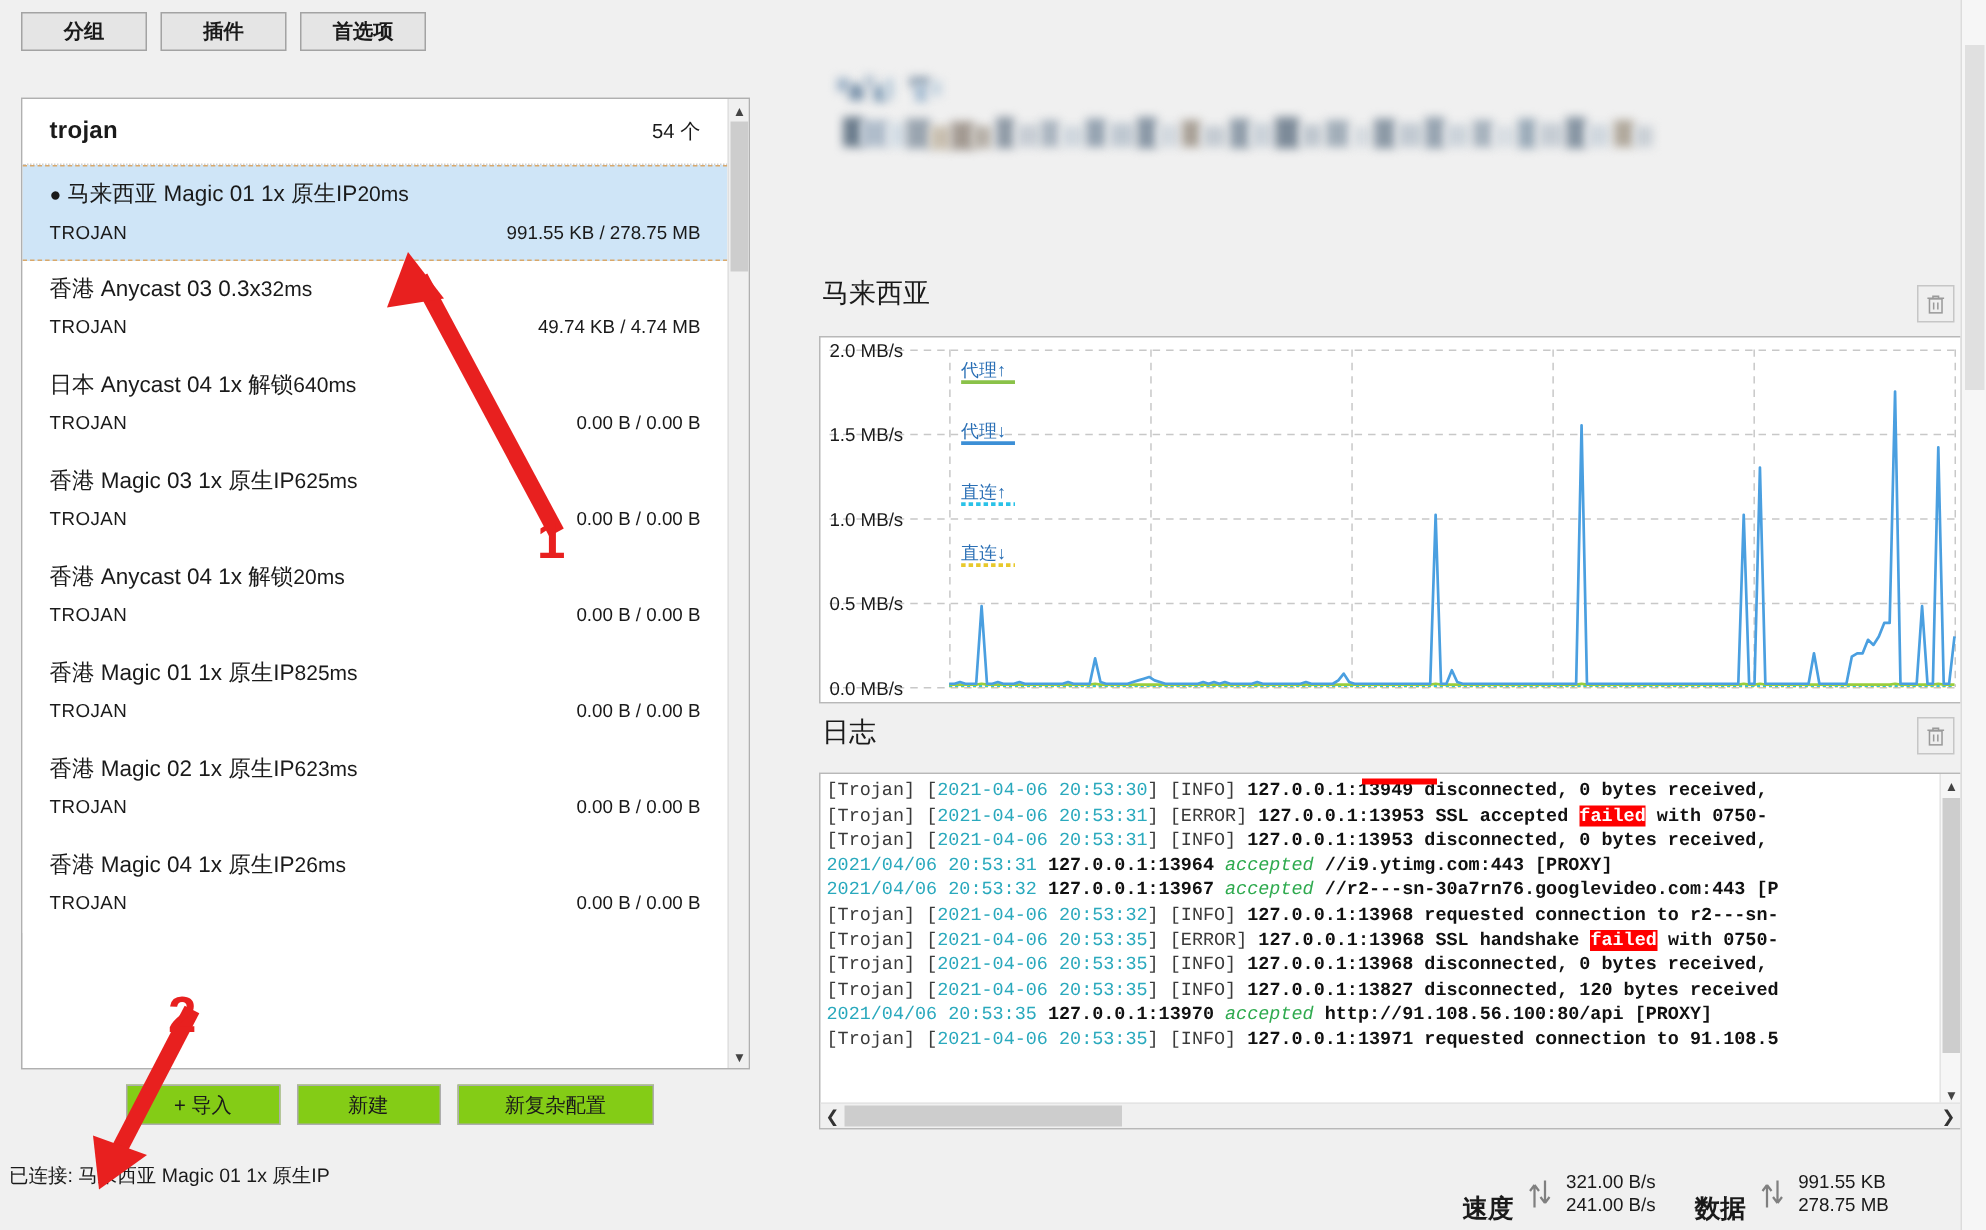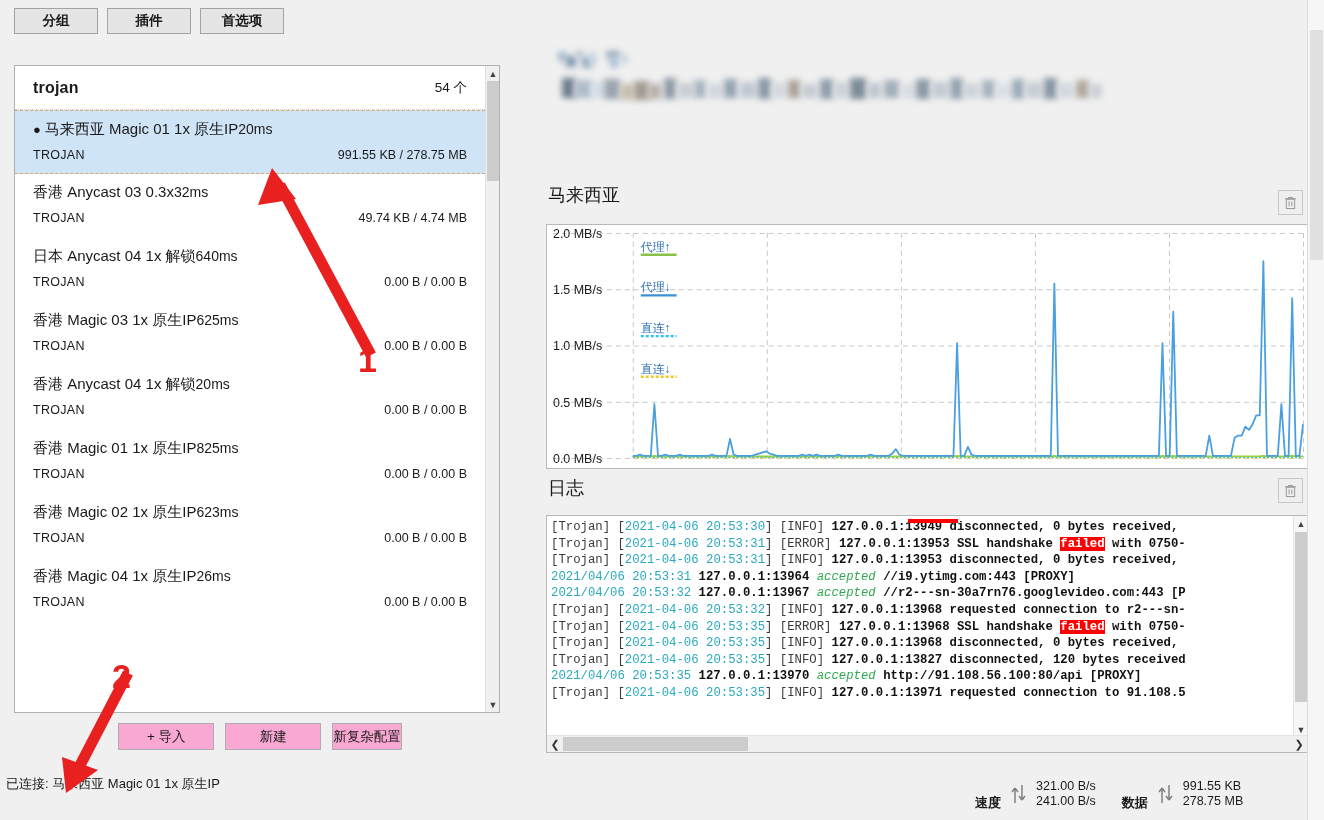--- a/index.html
+++ b/index.html
@@ -96,23 +96,23 @@
     color:#444; font-size:9px; cursor:default;
   }
   #list-thumb {
     position:absolute; top:15px; left:1px; width:12px; height:100px;
     background:#cdcdcd;
   }
 
   
   #listbtns { margin-top:10px; display:flex; gap:11px; justify-content:center; padding-left:6px;}
   .lbtn {
-    height:27px; background:#f9a8d4; border:1px solid #adadad;
+    height:27px; background:#84cc16; border:1px solid #adadad;
     display:flex; align-items:center; justify-content:center;
-    padding:0 0; font-size:13.5px; color:#1a1a1a; cursor:default;
+    padding:0 31px; font-size:13.5px; color:#1a1a1a; cursor:default;
     gap:6px;
   }
   .lbtn.wide { min-width:96px; }
 
   #connected-status {
     position:absolute; left:6px; top:775px;
     font-size:13px; color:#1a1a1a;
   }
 
   
@@ -171,21 +171,21 @@
     background:#f0f0f0; border-top:1px solid #e4e4e4;
     display:flex; align-items:center;
   }
   #log-hthumb { position:absolute; left:16px; top:1px; width:185px; height:14px; background:#cdcdcd; }
   .hs-arrow { width:16px; height:17px; display:flex; align-items:center; justify-content:center;
     font-size:11px; color:#333; cursor:default; }
 
   
   #stats { position:absolute; left:975px; top:775px; display:flex; align-items:center; gap:26px; }
   .stat { display:flex; align-items:center; gap:9px; }
-  .stat-label { font-size:13px; font-weight:bold; color:#1a1a1a;margin-top:19px; }
+  .stat-label { font-size:17px; font-weight:bold; color:#1a1a1a;margin-top:19px; }
   .stat-vals { font-size:12.5px; line-height:15px; color:#1a1a1a; }
 
   
   #win-scroll {
     position:absolute; right:0; top:0; width:17px; height:820px;
     background:#f6f6f6; border-left:1px solid #dcdcdc;
   }
   #win-thumb { position:absolute; left:2px; top:30px; width:13px; height:230px; background:#e0e0e0; }
 
   
@@ -421,21 +421,21 @@
     <svg width="13" height="14" viewBox="0 0 14 15">
       <rect x="2.5" y="3.5" width="9" height="10" fill="none" stroke="#9a9a9a" stroke-width="1.1"></rect>
       <path d="M1 3h12M5 3V1.6h4V3" fill="none" stroke="#9a9a9a" stroke-width="1.1"></path>
       <path d="M5.5 6v5M8.5 6v5" stroke="#9a9a9a" stroke-width="1.1"></path>
     </svg>
   </div>
 
   <div id="logbox">
     <div id="logtext">
         <div><span class="lg-tag">[Trojan]</span> <span class="lg-tag">[</span><span class="lg-time">2021-04-06 20:53:30</span><span class="lg-tag">]</span> <span class="lg-tag">[INFO]</span> <span class="lg-bold">127.0.0.1:13949 disconnected, 0 bytes received, </span></div>
-        <div><span class="lg-tag">[Trojan]</span> <span class="lg-tag">[</span><span class="lg-time">2021-04-06 20:53:31</span><span class="lg-tag">]</span> <span class="lg-tag">[ERROR]</span> <span class="lg-bold">127.0.0.1:13953 SSL handshake </span><span class="lg-failed">failed</span><span class="lg-bold"> with 0750-</span></div>
+        <div><span class="lg-tag">[Trojan]</span> <span class="lg-tag">[</span><span class="lg-time">2021-04-06 20:53:31</span><span class="lg-tag">]</span> <span class="lg-tag">[ERROR]</span> <span class="lg-bold">127.0.0.1:13953 SSL accepted </span><span class="lg-failed">failed</span><span class="lg-bold"> with 0750-</span></div>
         <div><span class="lg-tag">[Trojan]</span> <span class="lg-tag">[</span><span class="lg-time">2021-04-06 20:53:31</span><span class="lg-tag">]</span> <span class="lg-tag">[INFO]</span> <span class="lg-bold">127.0.0.1:13953 disconnected, 0 bytes received, </span></div>
         <div><span class="lg-time">2021/04/06 20:53:31</span> <span class="lg-bold">127.0.0.1:13964</span> <span class="lg-accepted">accepted</span> <span class="lg-bold">//i9.ytimg.com:443 [PROXY]</span></div>
         <div><span class="lg-time">2021/04/06 20:53:32</span> <span class="lg-bold">127.0.0.1:13967</span> <span class="lg-accepted">accepted</span> <span class="lg-bold">//r2---sn-30a7rn76.googlevideo.com:443 [P</span></div>
         <div><span class="lg-tag">[Trojan]</span> <span class="lg-tag">[</span><span class="lg-time">2021-04-06 20:53:32</span><span class="lg-tag">]</span> <span class="lg-tag">[INFO]</span> <span class="lg-bold">127.0.0.1:13968 requested connection to r2---sn-</span></div>
         <div><span class="lg-tag">[Trojan]</span> <span class="lg-tag">[</span><span class="lg-time">2021-04-06 20:53:35</span><span class="lg-tag">]</span> <span class="lg-tag">[ERROR]</span> <span class="lg-bold">127.0.0.1:13968 SSL handshake </span><span class="lg-failed">failed</span><span class="lg-bold"> with 0750-</span></div>
         <div><span class="lg-tag">[Trojan]</span> <span class="lg-tag">[</span><span class="lg-time">2021-04-06 20:53:35</span><span class="lg-tag">]</span> <span class="lg-tag">[INFO]</span> <span class="lg-bold">127.0.0.1:13968 disconnected, 0 bytes received, </span></div>
         <div><span class="lg-tag">[Trojan]</span> <span class="lg-tag">[</span><span class="lg-time">2021-04-06 20:53:35</span><span class="lg-tag">]</span> <span class="lg-tag">[INFO]</span> <span class="lg-bold">127.0.0.1:13827 disconnected, 120 bytes received</span></div>
         <div><span class="lg-time">2021/04/06 20:53:35</span> <span class="lg-bold">127.0.0.1:13970</span> <span class="lg-accepted">accepted</span> <span class="lg-bold">http://91.108.56.100:80/api [PROXY]</span></div>
         <div><span class="lg-tag">[Trojan]</span> <span class="lg-tag">[</span><span class="lg-time">2021-04-06 20:53:35</span><span class="lg-tag">]</span> <span class="lg-tag">[INFO]</span> <span class="lg-bold">127.0.0.1:13971 requested connection to 91.108.5</span></div>
         <div style="position: absolute; left: 357px; top: 0px; width: 50px; height: 4px; background: rgb(255, 0, 0);"></div>

